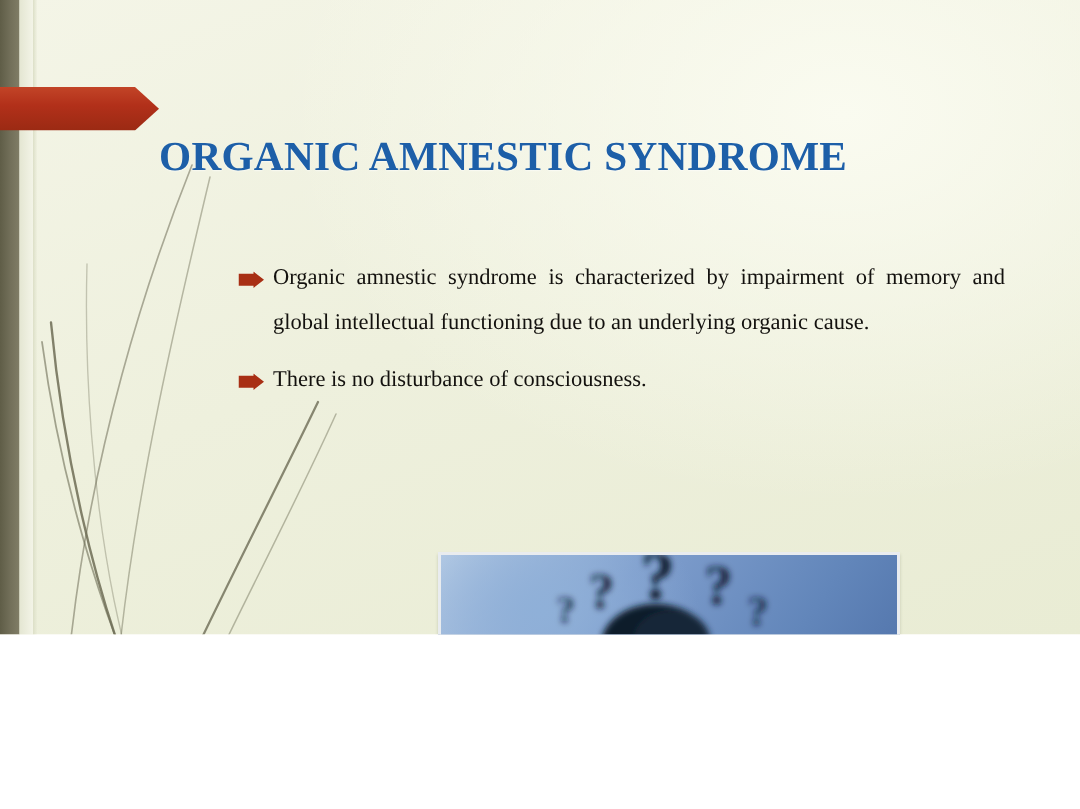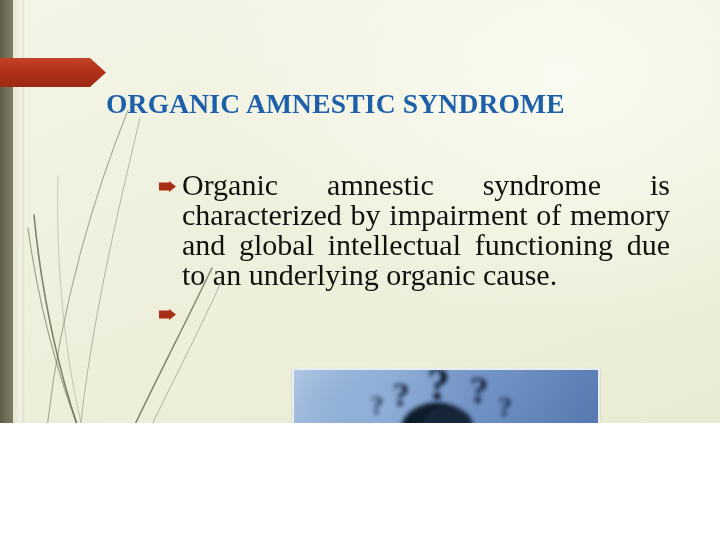--- a/index.html
+++ b/index.html
@@ -81,21 +81,21 @@
     position: absolute;
     left: 158px;
     top: 170px;
     width: 512px;
   }
   .bullet-row {
     position: relative;
     padding-left: 24px;
     margin-bottom: 8px;
     color: #13110e;
-    font-size: 30px;
+    font-size: 15px;
     line-height: 30px;
   }
   .bullet-row.justified {
     text-align: justify;
     text-align-last: left;
   }
   .bullet-mark {
     position: absolute;
     left: 1px;
     top: 11px;
@@ -167,20 +167,21 @@
       <svg class="bullet-mark" viewBox="0 0 17 11">
         <path d="M 0 1.5 L 10 1.5 L 10 0 L 17 5.5 L 10 11 L 10 9.5 L 0 9.5 Z" fill="#a82f14"></path>
       </svg>
       <span>Organic amnestic syndrome is characterized by impairment of memory and global intellectual functioning due to an underlying organic cause.</span>
     </div>
 
     <div class="bullet-row">
       <svg class="bullet-mark" viewBox="0 0 17 11">
         <path d="M 0 1.5 L 10 1.5 L 10 0 L 17 5.5 L 10 11 L 10 9.5 L 0 9.5 Z" fill="#a82f14"></path>
       </svg>
+      <span>There is no disturbance of consciousness.</span>
     </div>
 
   </div>
 
   <div class="photo-frame">
     <div class="photo-inner"></div>
     <svg class="photo-svg" viewBox="0 0 308 129" preserveAspectRatio="none">
       <defs>
         <filter id="blurSoft" x="-30%" y="-30%" width="160%" height="160%">
           <feGaussianBlur stdDeviation="2.0"></feGaussianBlur>

